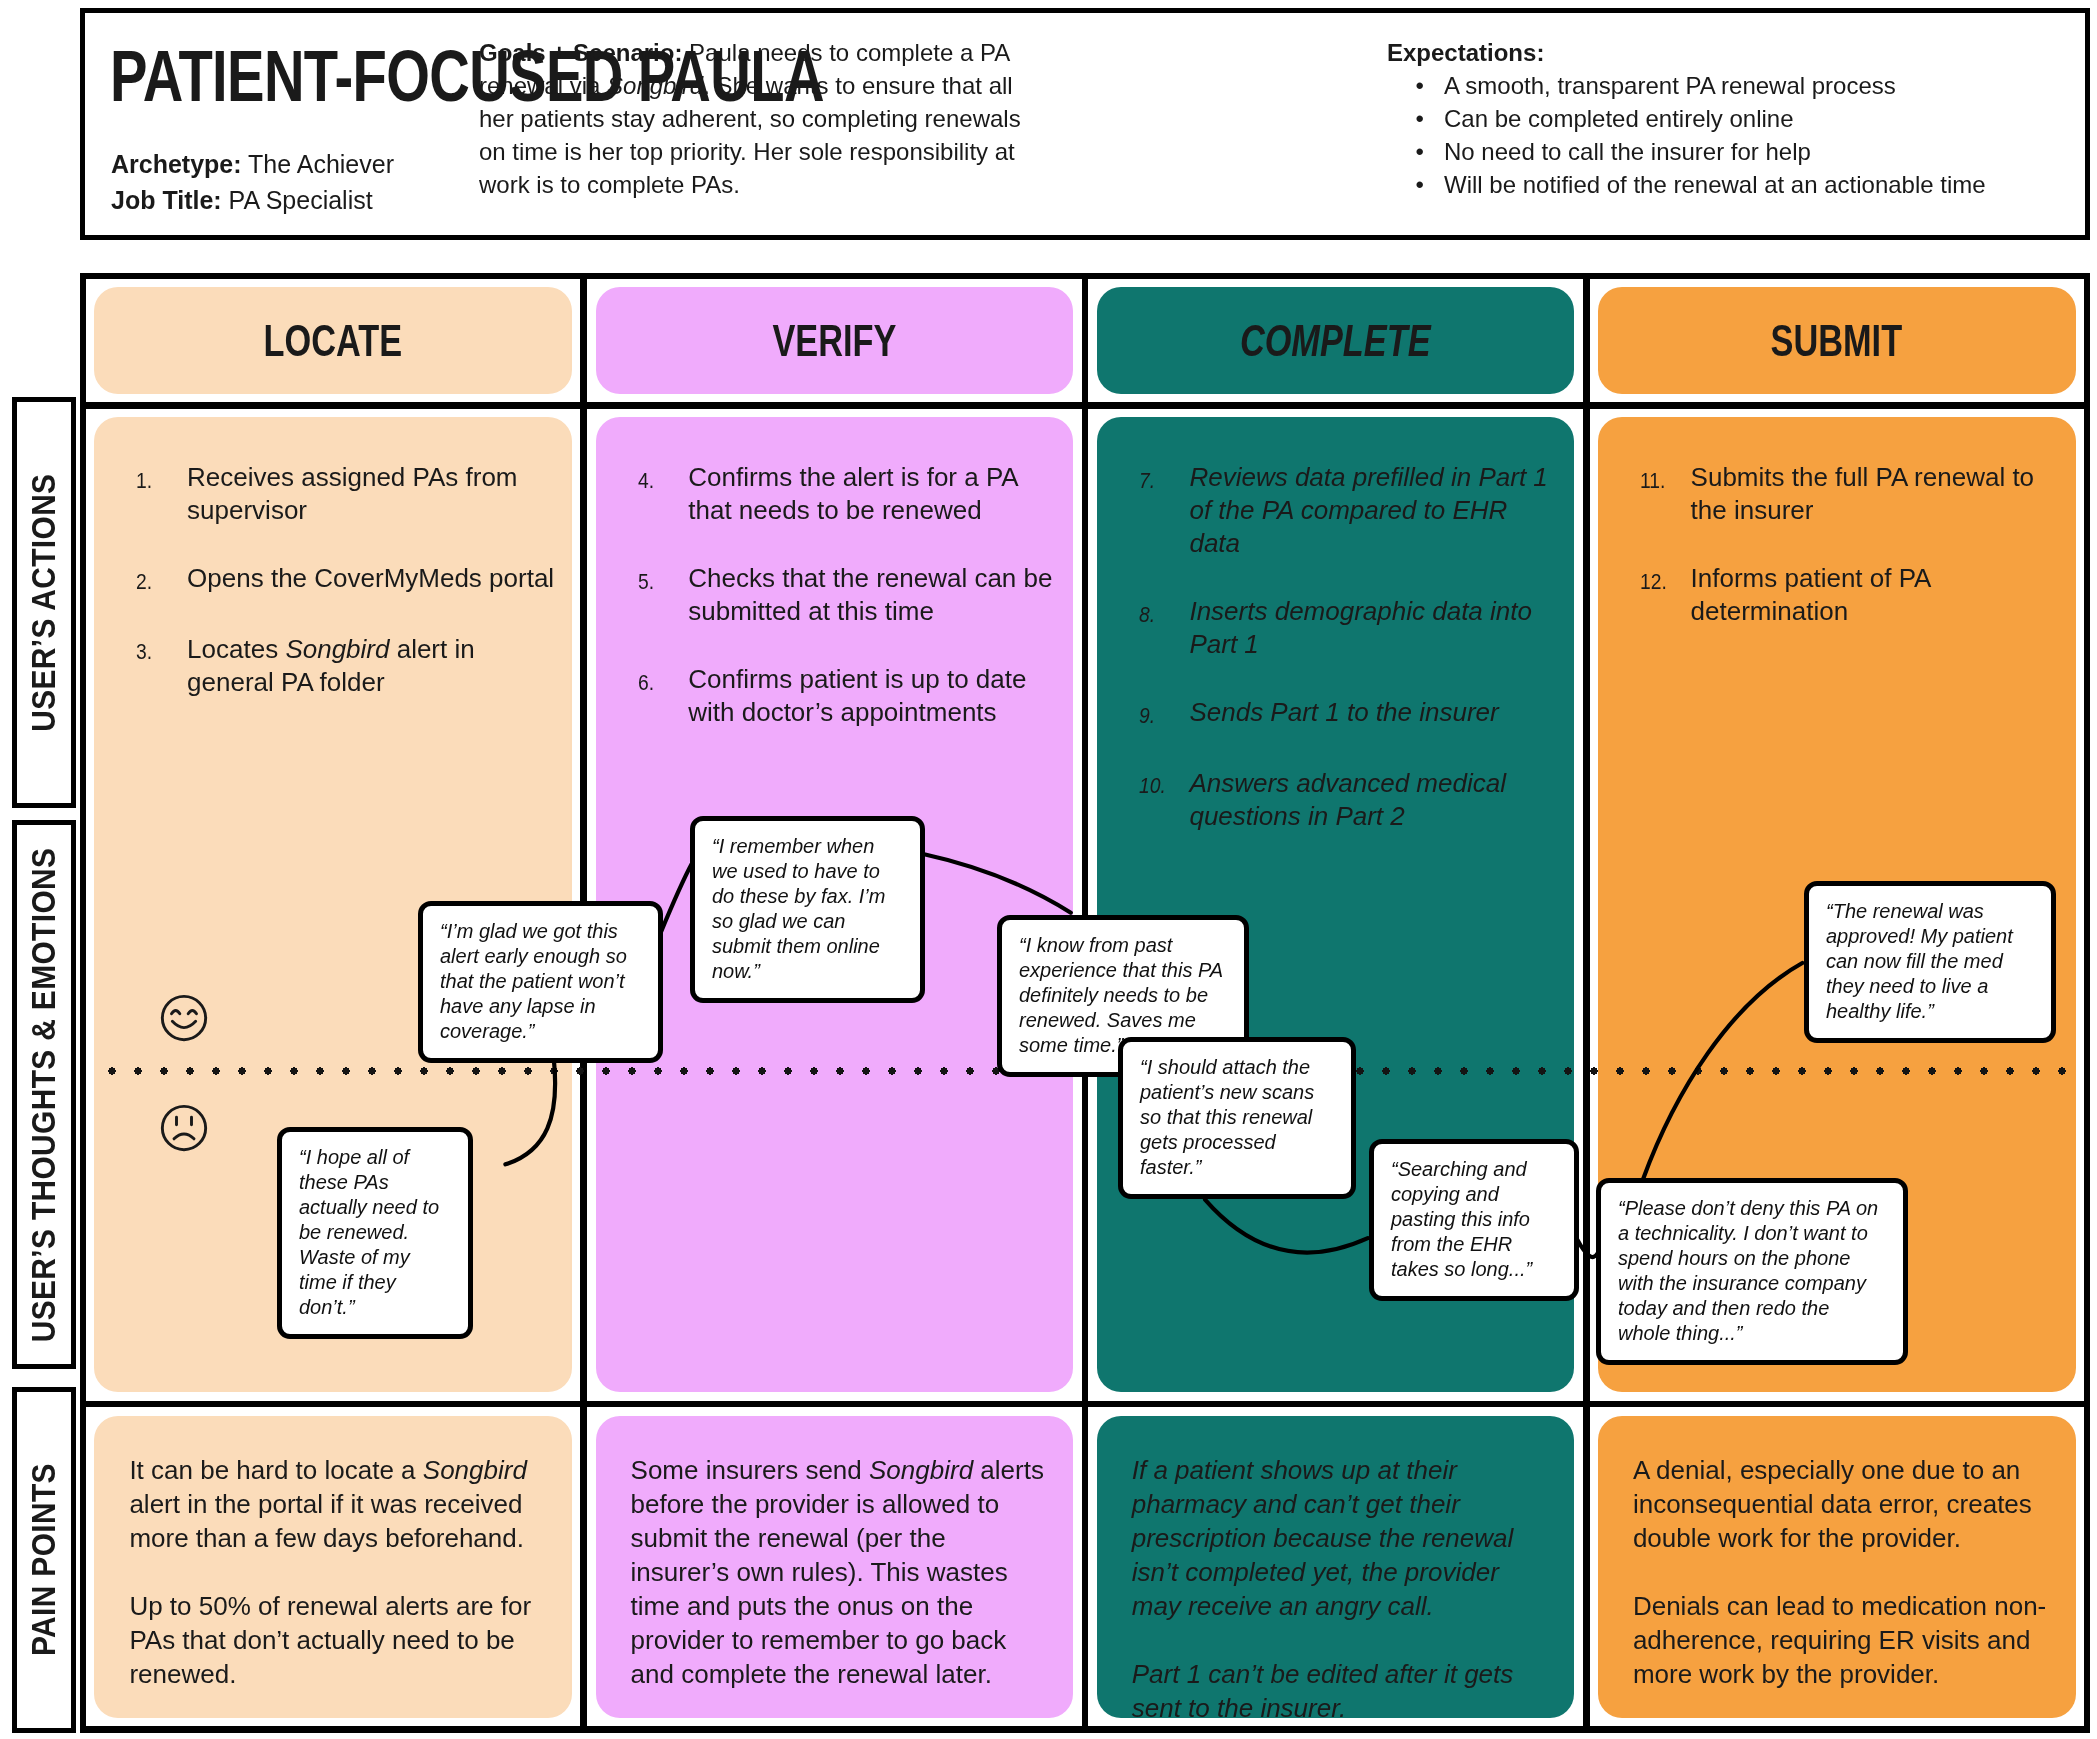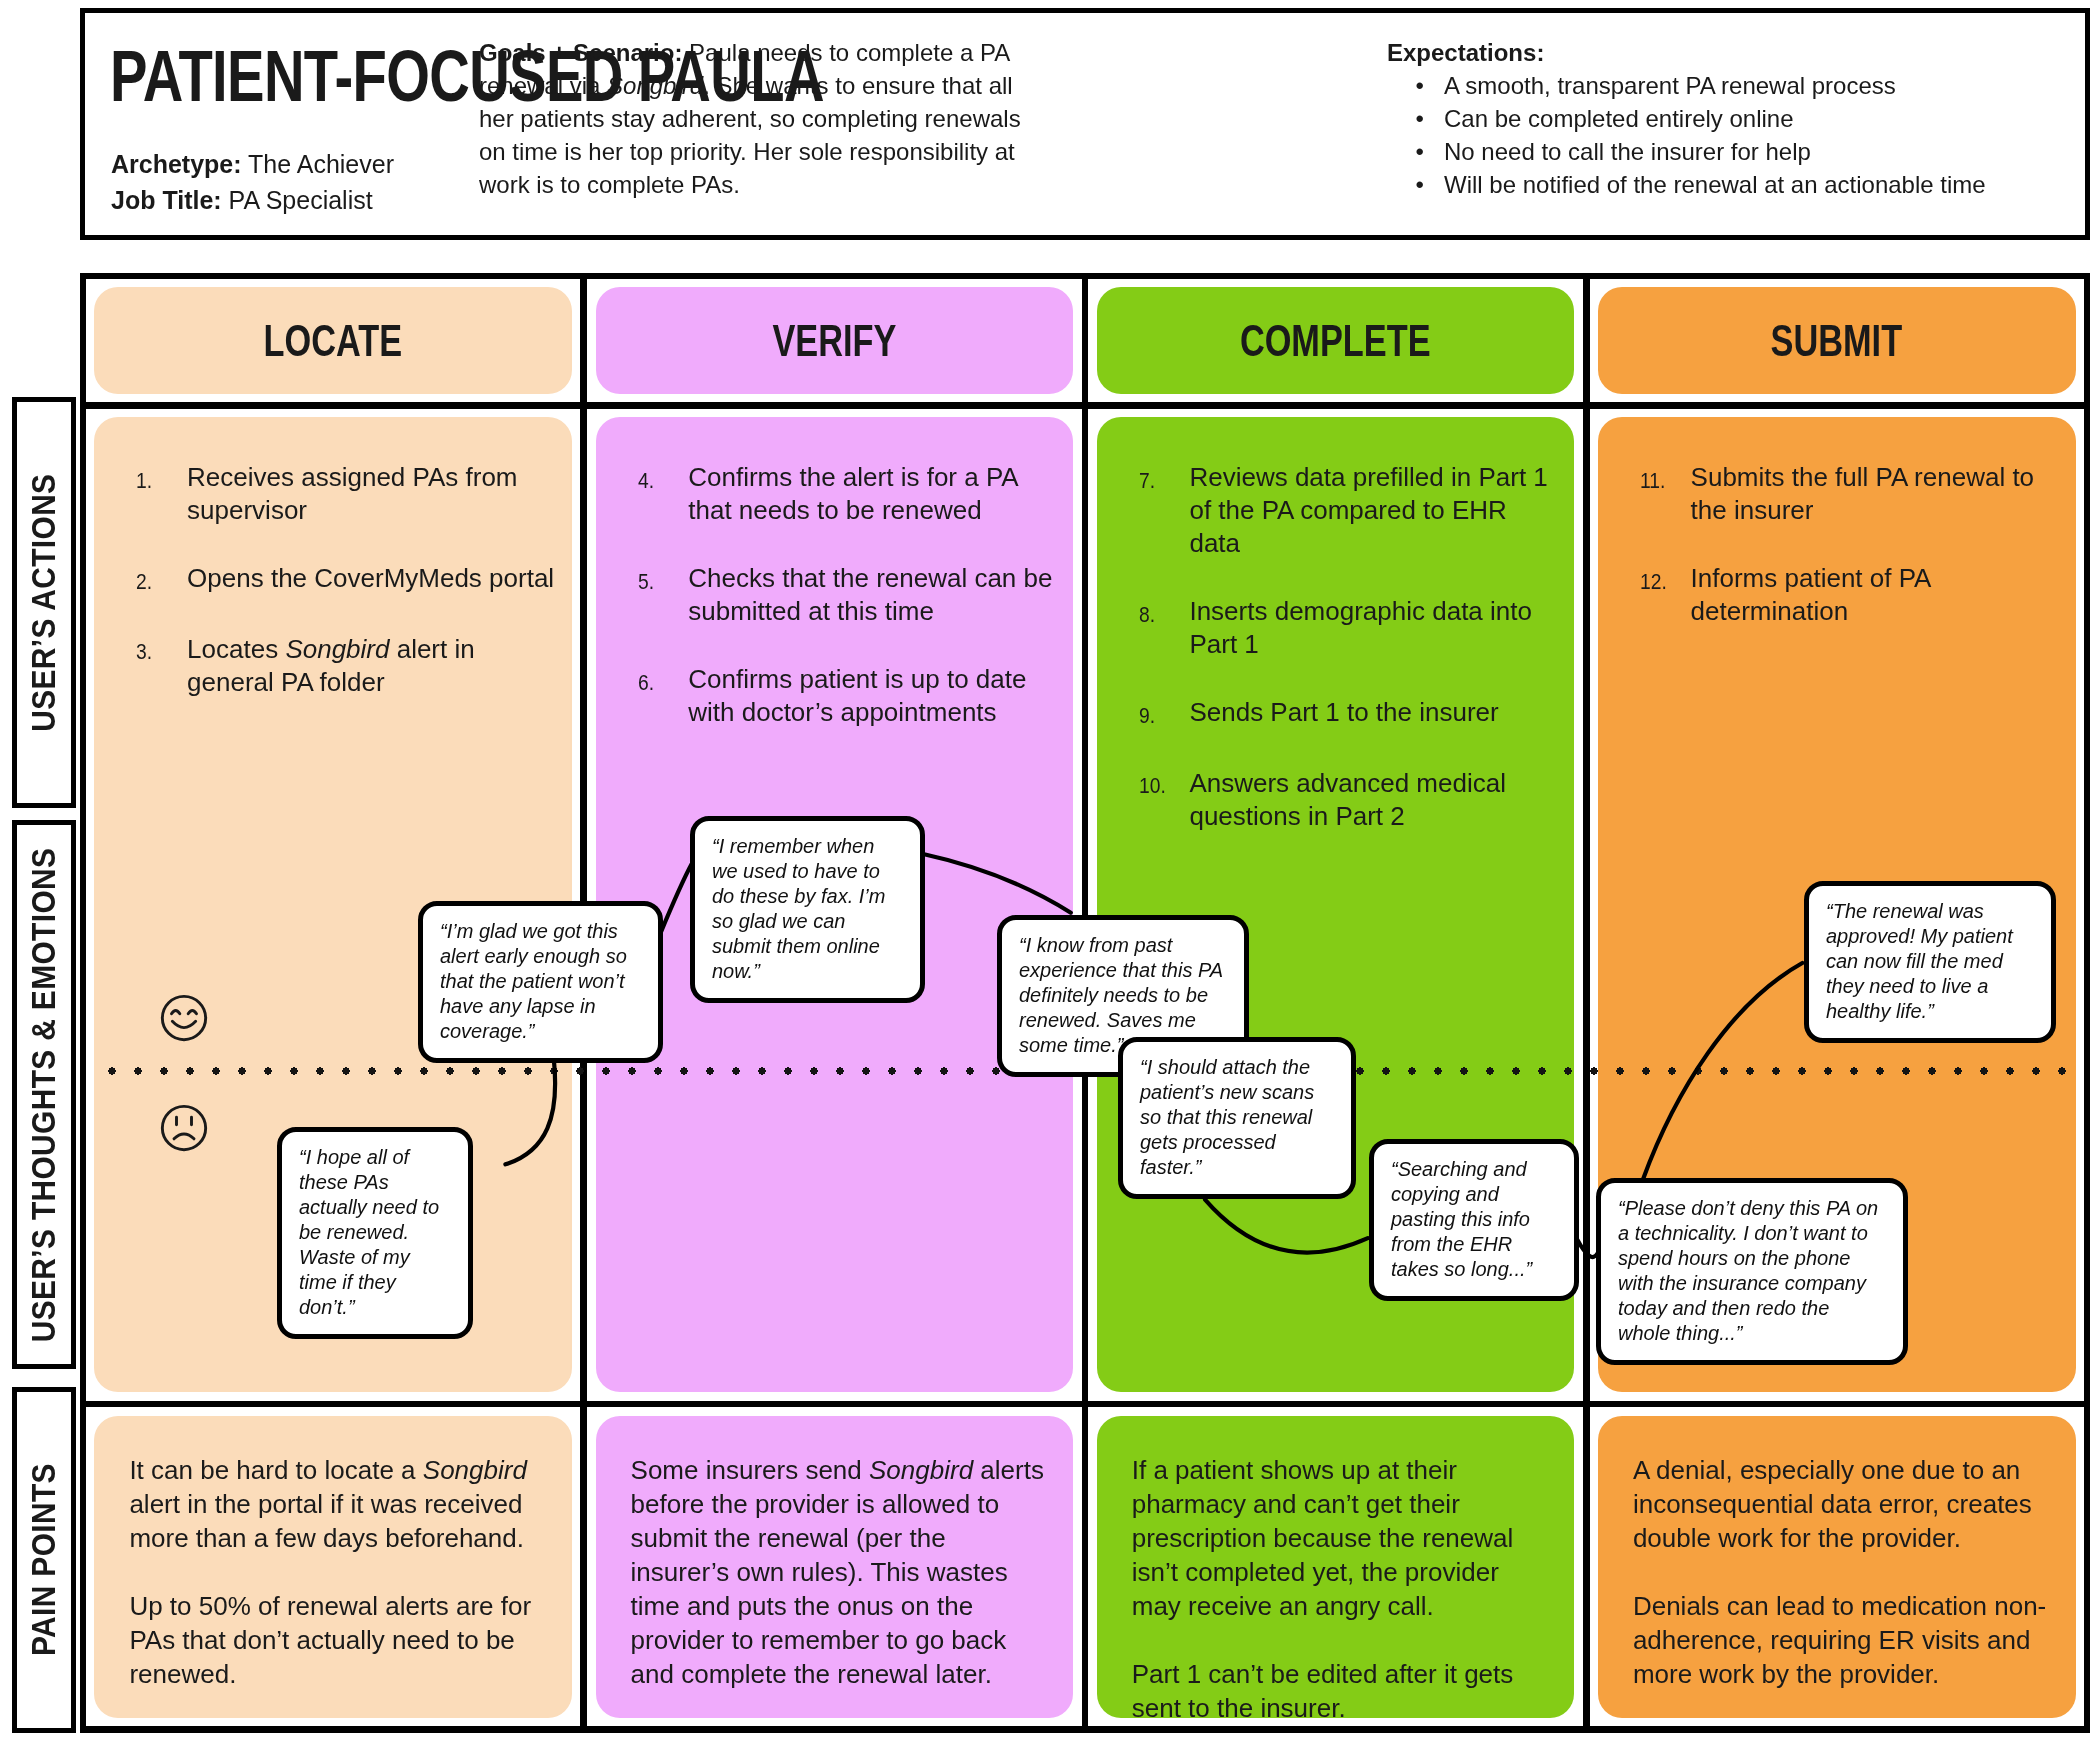--- a/index.html
+++ b/index.html
@@ -33,21 +33,21 @@
   #row-label-pain     { top:1387px; height:346px; }
 
   
   #journey-grid { position:absolute; left:80px; top:273px; width:2010px; height:1460px;
                   border:6.7px solid #000; background:#000; display:grid;
                   grid-template-columns:repeat(4,1fr); grid-template-rows:123px 992px 319px; gap:6.7px; }
   .cell { background:#fff; padding:8.4px; }
   .fill { width:100%; height:100%;border-radius:24px; }
   .c-locate   { background:#FBDCBA; }
   .c-verify   { background:#f0abfc; }
-  .c-complete { background:#84cc16; }
+  .c-complete { background:#0f766e;font-style:italic; }
   .c-submit   { background:#F6A140; }
   .stage-cell .fill { display:flex; align-items:center; justify-content:center; }
   .stage-label { font-weight:bold; font-size:44px; letter-spacing:0px; transform:scaleX(0.78); white-space:nowrap; }
 
   .actions-list { padding:44px 17px 0 42px; }
   .action-item { display:flex; margin-bottom:35px; font-size:26px; line-height:33px; }
   .action-num { width:39px; flex:none; font-size:22.7px; padding-top:2.5px; transform:scaleX(0.85); transform-origin:left; }
   .action-text { flex:1; padding-left:11.7px; }
 
   .pain-text { padding:37px 23.5px 0 35px; font-size:26px; line-height:34px; }
@@ -55,21 +55,21 @@
 
   
   #emotion-divider { position:absolute; left:99px; top:1066px; width:1977px; height:10px;
                      background-image:radial-gradient(circle 3.8px at 50% 50%, #141414 98%, rgba(0,0,0,0) 100%);
                      background-size:26px 10px; background-repeat:repeat-x; background-position:left center; }
   #connector-lines { position:absolute; left:0; top:0; width:2098px; height:1739px; pointer-events:none; }
   .face { position:absolute; }
   #happy-face { left:159px; top:993px; }
   #sad-face   { left:159px; top:1103px; }
 
-  .bubble { position:absolute; background:#fff; border:5.9px solid #000; border-radius:19px;
+  .bubble { position:absolute; background:#fff; border:5.9px solid #000; border-radius:13px;
             padding:13.4px 17px; font-style:italic; font-size:20px; line-height:25px; color:#111; }
   #bubble-glad      { left:418px;  top:901px; width:245px; }
   #bubble-hope      { left:277px;  top:1127px; width:196px; }
   #bubble-fax       { left:690px;  top:816px;  width:235px; }
   #bubble-pastexp   { left:997px; top:915px; width:252px; }
   #bubble-scans     { left:1118px; top:1037px; width:238px; }
   #bubble-searching { left:1369px; top:1139px; width:210px; }
   #bubble-deny      { left:1596px; top:1178px; width:312px; }
   #bubble-approved  { left:1804px; top:881px; width:252px; }
 

